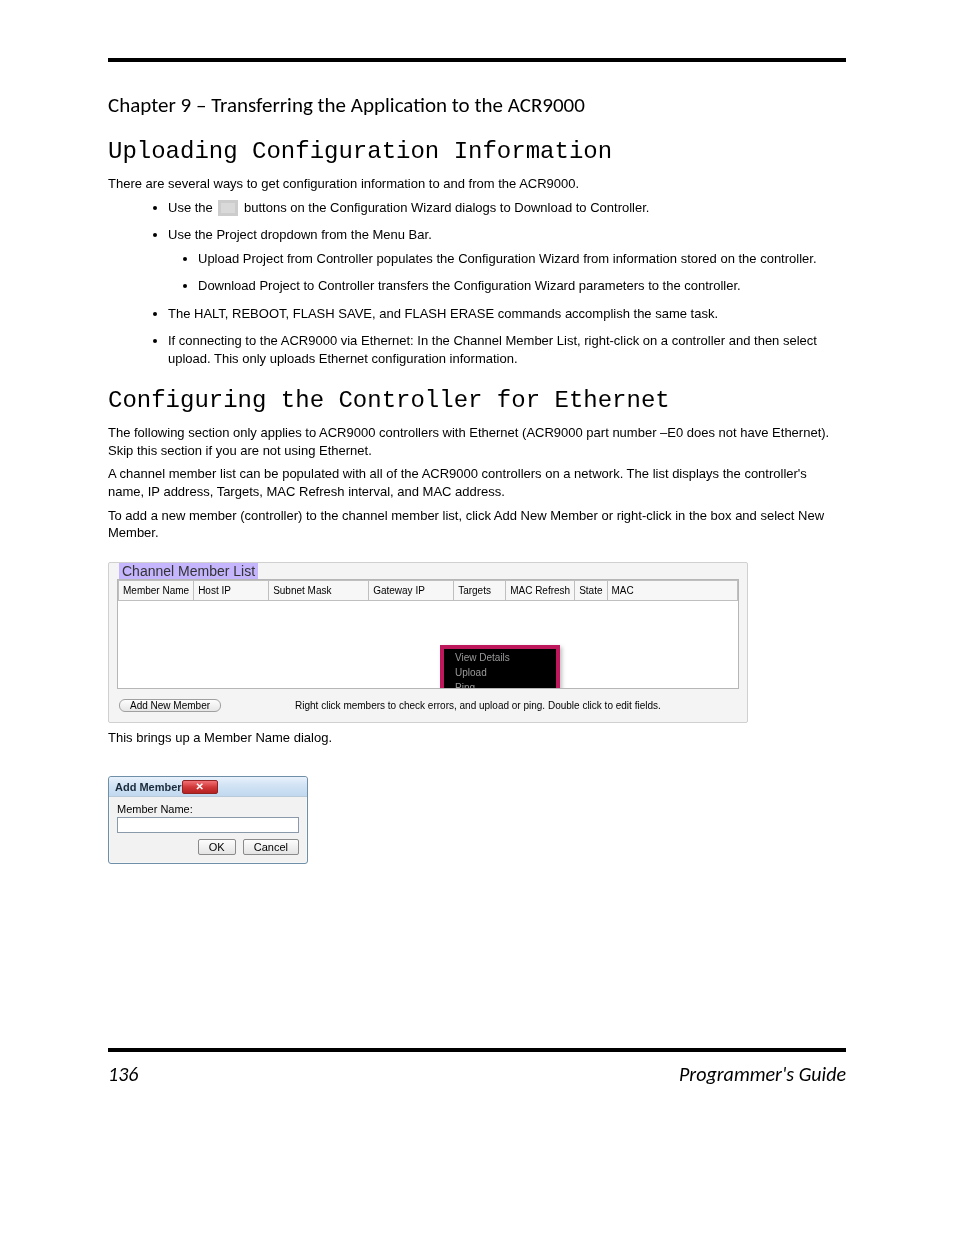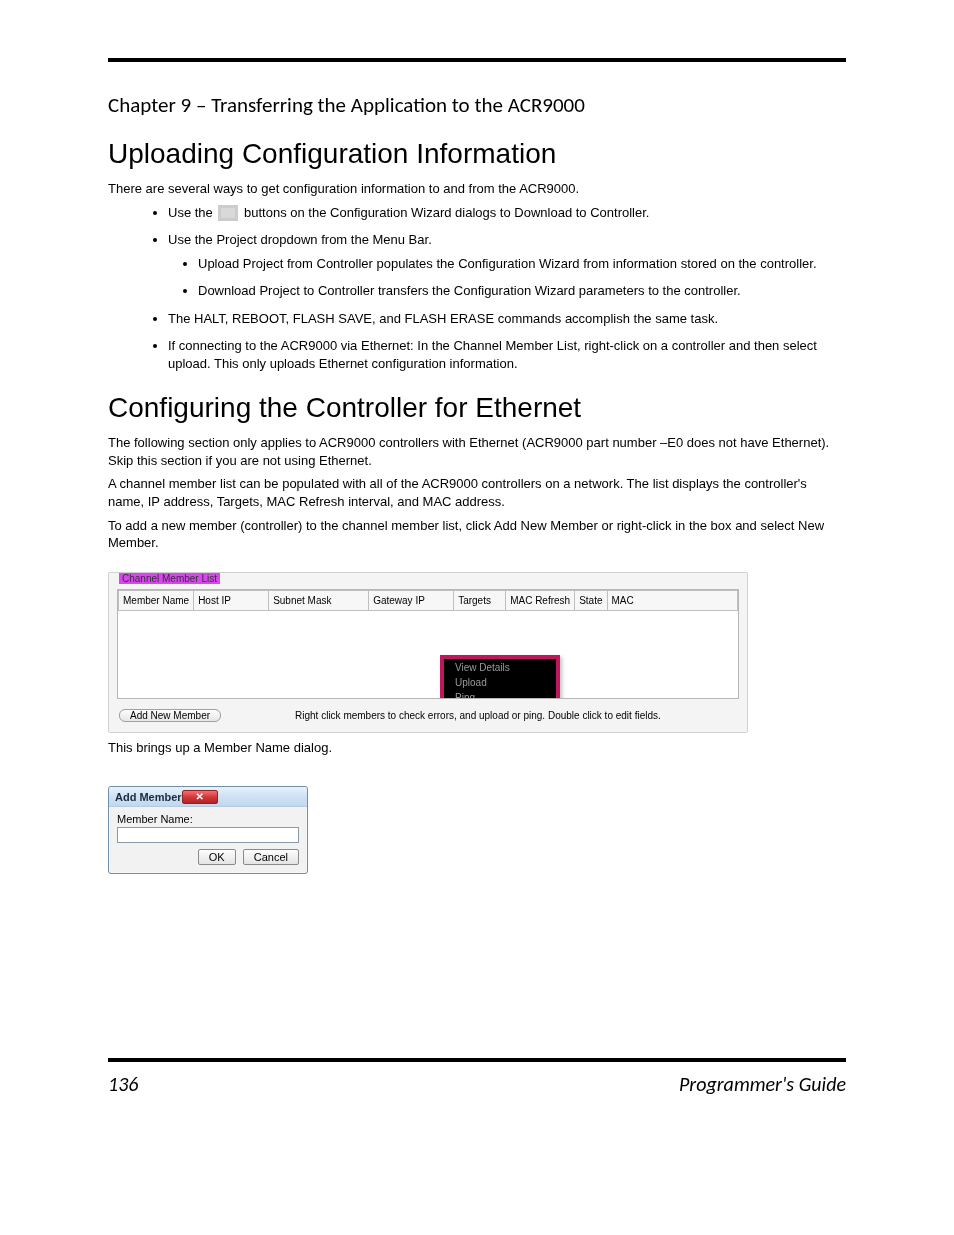--- a/index.html
+++ b/index.html
@@ -21,22 +21,22 @@
     margin: 18px 0 10px 0;
   }
   .section-title {
     font-family: "Calibri Light", Calibri, Arial, sans-serif;
     font-size: 21px;
     color: #000;
     margin: 30px 0 6px 0;
     font-weight: normal;
   }
   .heading2 {
-    font-family: Liberation Sans, sans-serif;
-    font-size: 28px;
+    font-family: Liberation Mono, monospace;
+    font-size: 24px;
     color: #000;
     margin: 20px 0 10px 0;
     font-weight: normal;
   }
   p.body-text {
     margin: 6px 0 6px 0;
     line-height: 1.35;
   }
   ul.level1 {
     margin: 4px 0 10px 60px;
@@ -79,23 +79,23 @@
     position: relative;
   }
   .cml-groupbox {
     margin: 2px;
     padding-top: 4px;
     position: relative;
   }
   .cml-group-label {
     position: absolute;
     top: -2px; left: 8px;
-    background: #d946ef;
+    background: #c4b5fd;
     padding: 0 3px;
-    font-size: 10px;
+    font-size: 14px;
     color: #333;
   }
   .cml-table-wrap {
     margin: 10px 6px 4px 6px;
     background: #fff;
     border: 1px solid #b6b6b6;
     height: 110px;
     overflow: hidden;
     position: relative;
   }

